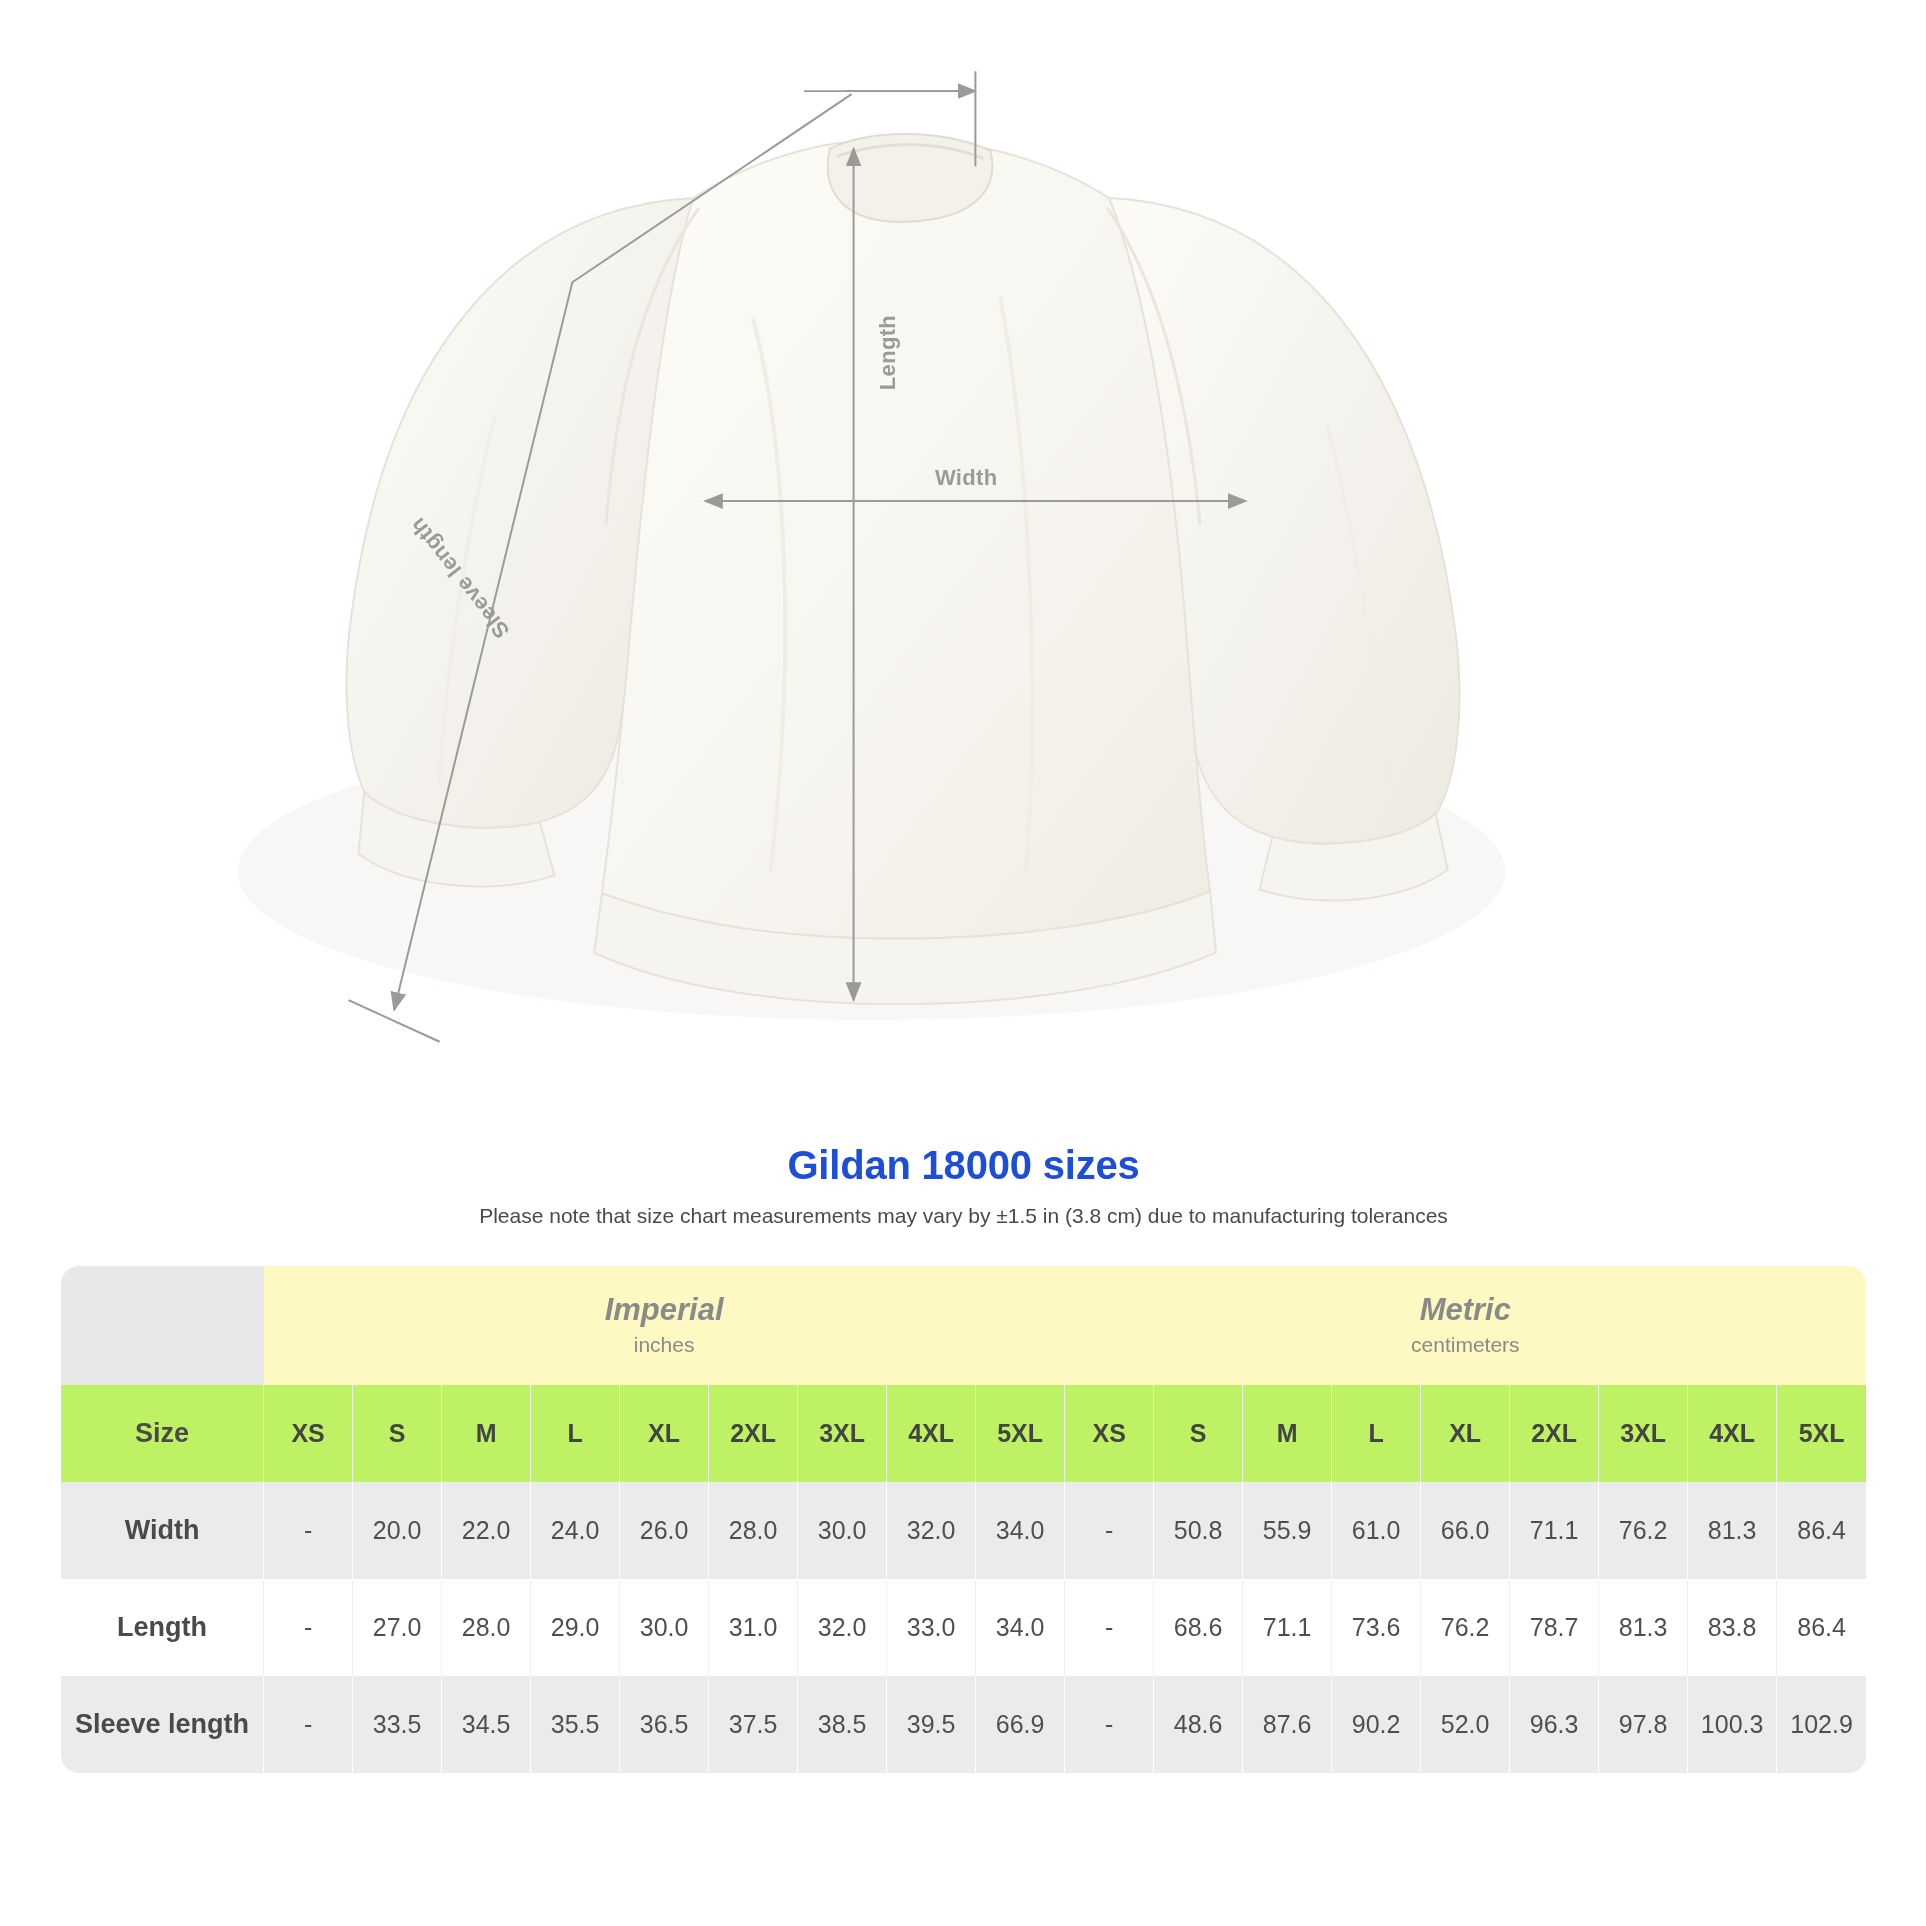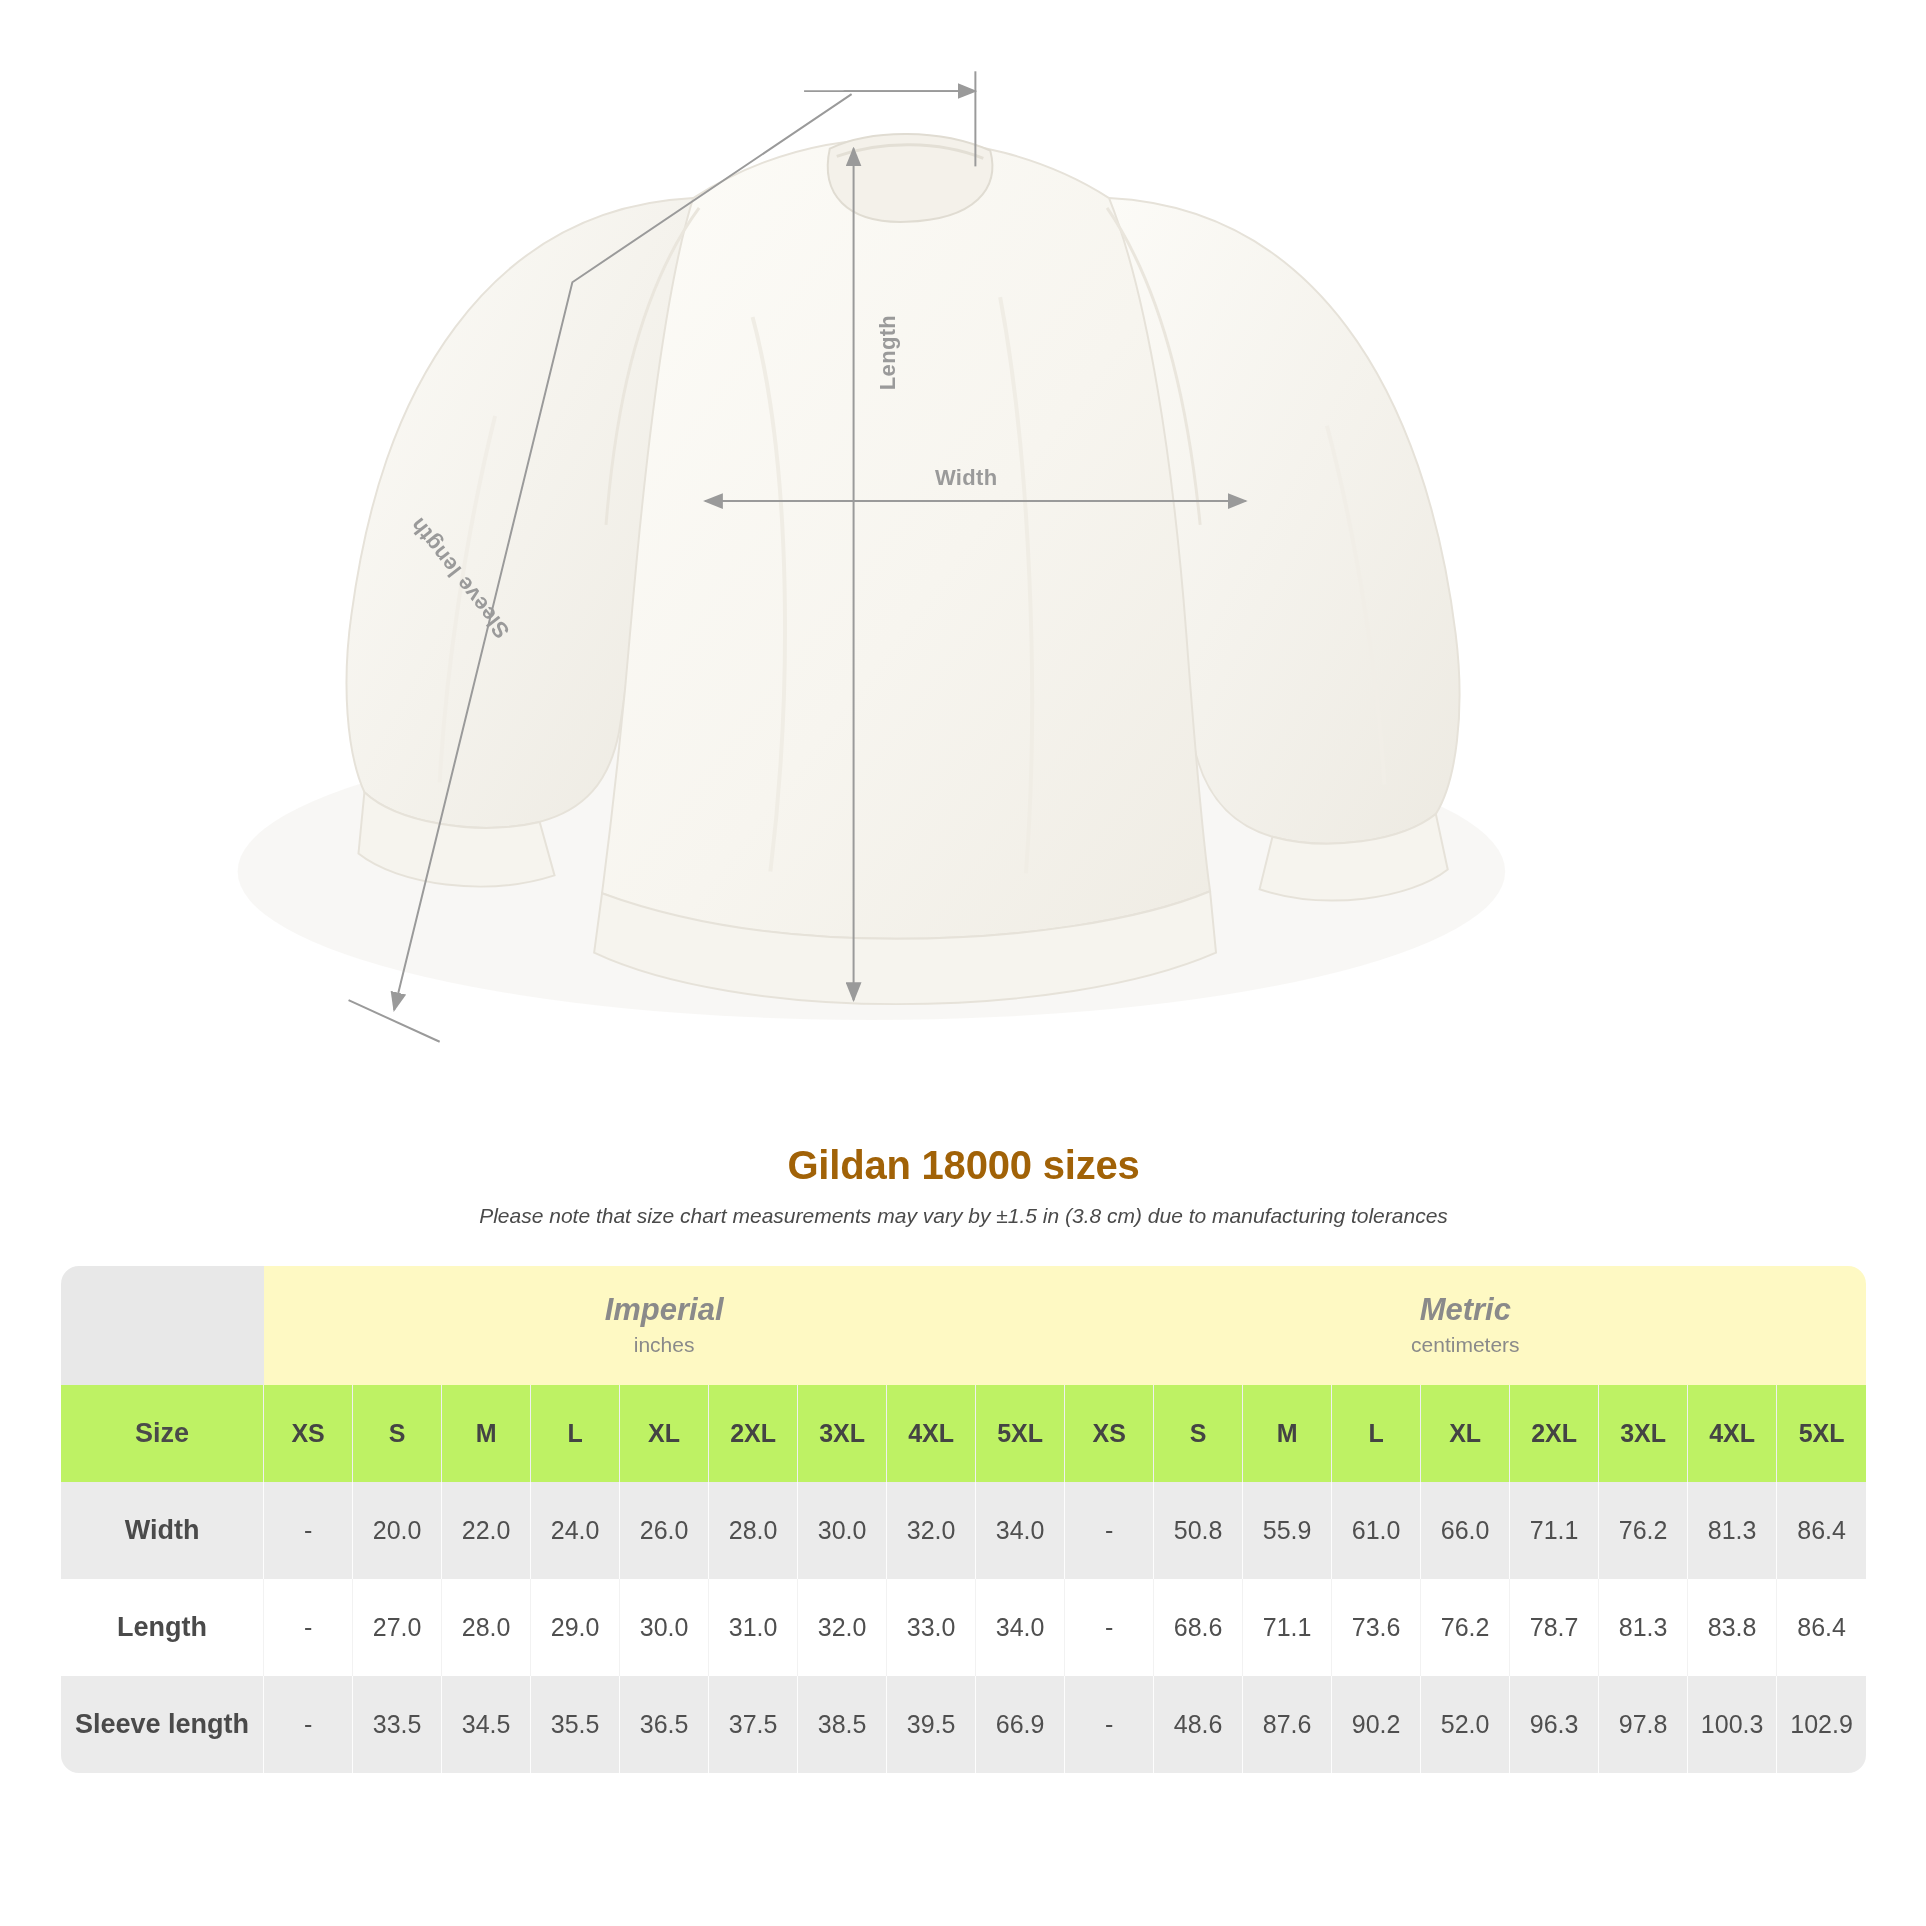--- a/index.html
+++ b/index.html
@@ -49,27 +49,26 @@
   }
 
   
   .heading {
     text-align: center;
     margin-top: 24px;
   }
   .heading h1 {
     font-size: 40px;
     font-weight: bold;
-    color: #a16207;
+    color: #1d4ed8;
     margin: 0 0 16px 0;
     letter-spacing: -0.2px;
   }
   .heading .note {
     font-size: 21px;
-    font-style: italic;
     color: #4a4a4a;
     margin: 0;
   }
 
   
   .table-wrap {
     margin: 38px 61px 0 61px;
     border-radius: 18px;
     overflow: hidden;
     background: #ffffff;

